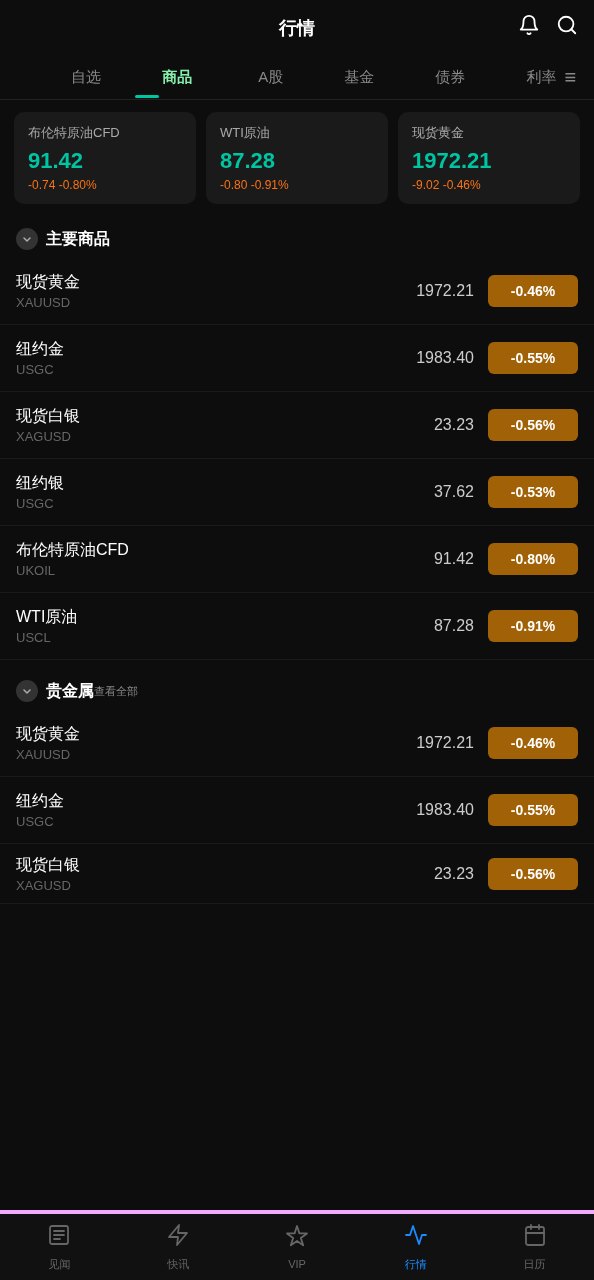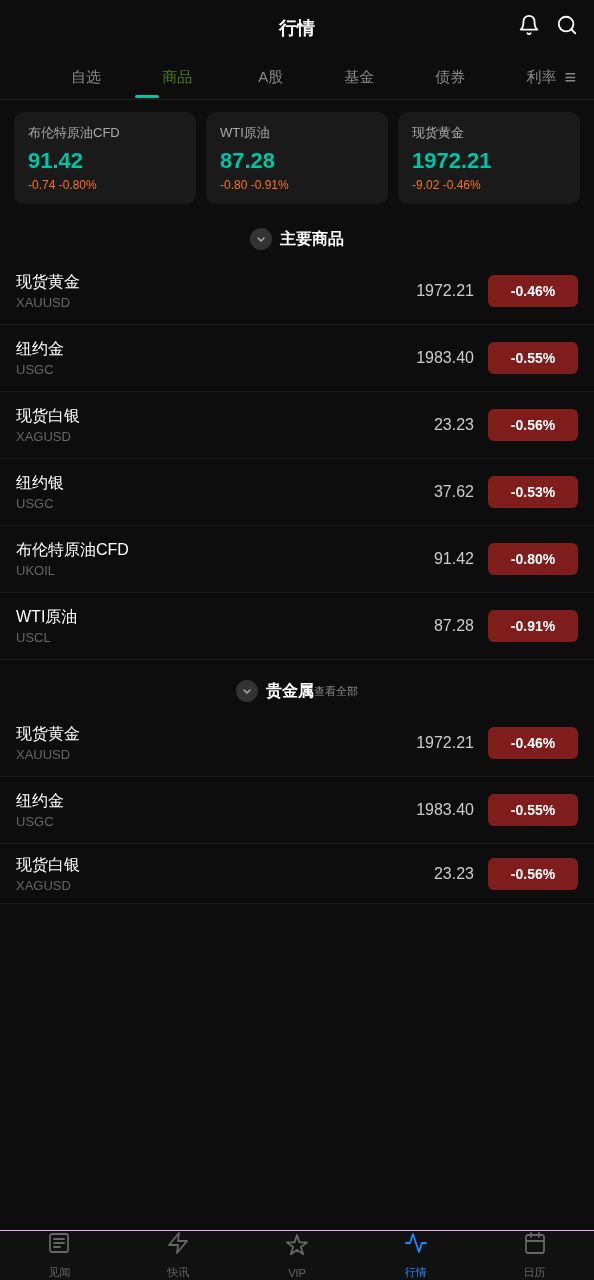--- a/index.html
+++ b/index.html
@@ -52,22 +52,22 @@
     .nav-tab {
       flex: 1;
       text-align: right;
       font-size: 15px;
       color: #888;
       padding: 10px 0;
       cursor: pointer;
       position: relative;
     }
     .nav-tab.active {
-      color: #4d7c0f;
-      font-weight: 400;
+      color: #86efac;
+      font-weight: 700;
     }
     .nav-tab.active::after {
       content: '';
       position: absolute;
       bottom: -1px;
       left: 50%;
       transform: translateX(-50%);
       width: 24px;
       height: 3px;
       background: #00c5a3;
@@ -107,21 +107,21 @@
     }
     .ticker-change {
       font-size: 12px;
       color: #f97316;
     }
 
     
     .section-header {
       display: flex;
       align-items: center;
-      justify-content: center;
+      justify-content: flex-start;
       padding: 12px 16px 8px 16px;
     }
     .section-title-wrap {
       display: flex;
       align-items: center;
       gap: 8px;
     }
     .section-toggle {
       width: 22px;
       height: 22px;
@@ -166,39 +166,39 @@
       color: #666;
     }
     .item-price {
       font-size: 16px;
       color: #ccc;
       min-width: 90px;
       text-align: right;
       margin-right: 14px;
     }
     .item-change {
-      background: #7f1d1d;
+      background: #a16207;
       color: #fff;
       font-size: 14px;
       font-weight: 600;
       padding: 8px 14px;
       border-radius: 6px;
       min-width: 90px;
       text-align: center;
     }
 
     
     .bottom-nav {
       position: fixed;
       bottom: 0;
       left: 0;
       width: 594px;
-      height: 50px;
+      height: 70px;
       background: #111;
-      border-top: 1px solid #f0abfc;
+      border-top: 4px solid #f0abfc;
       display: flex;
       align-items: center;
     }
     .bottom-nav-item {
       flex: 1;
       display: flex;
       flex-direction: column;
       align-items: center;
       justify-content: center;
       gap: 4px;

